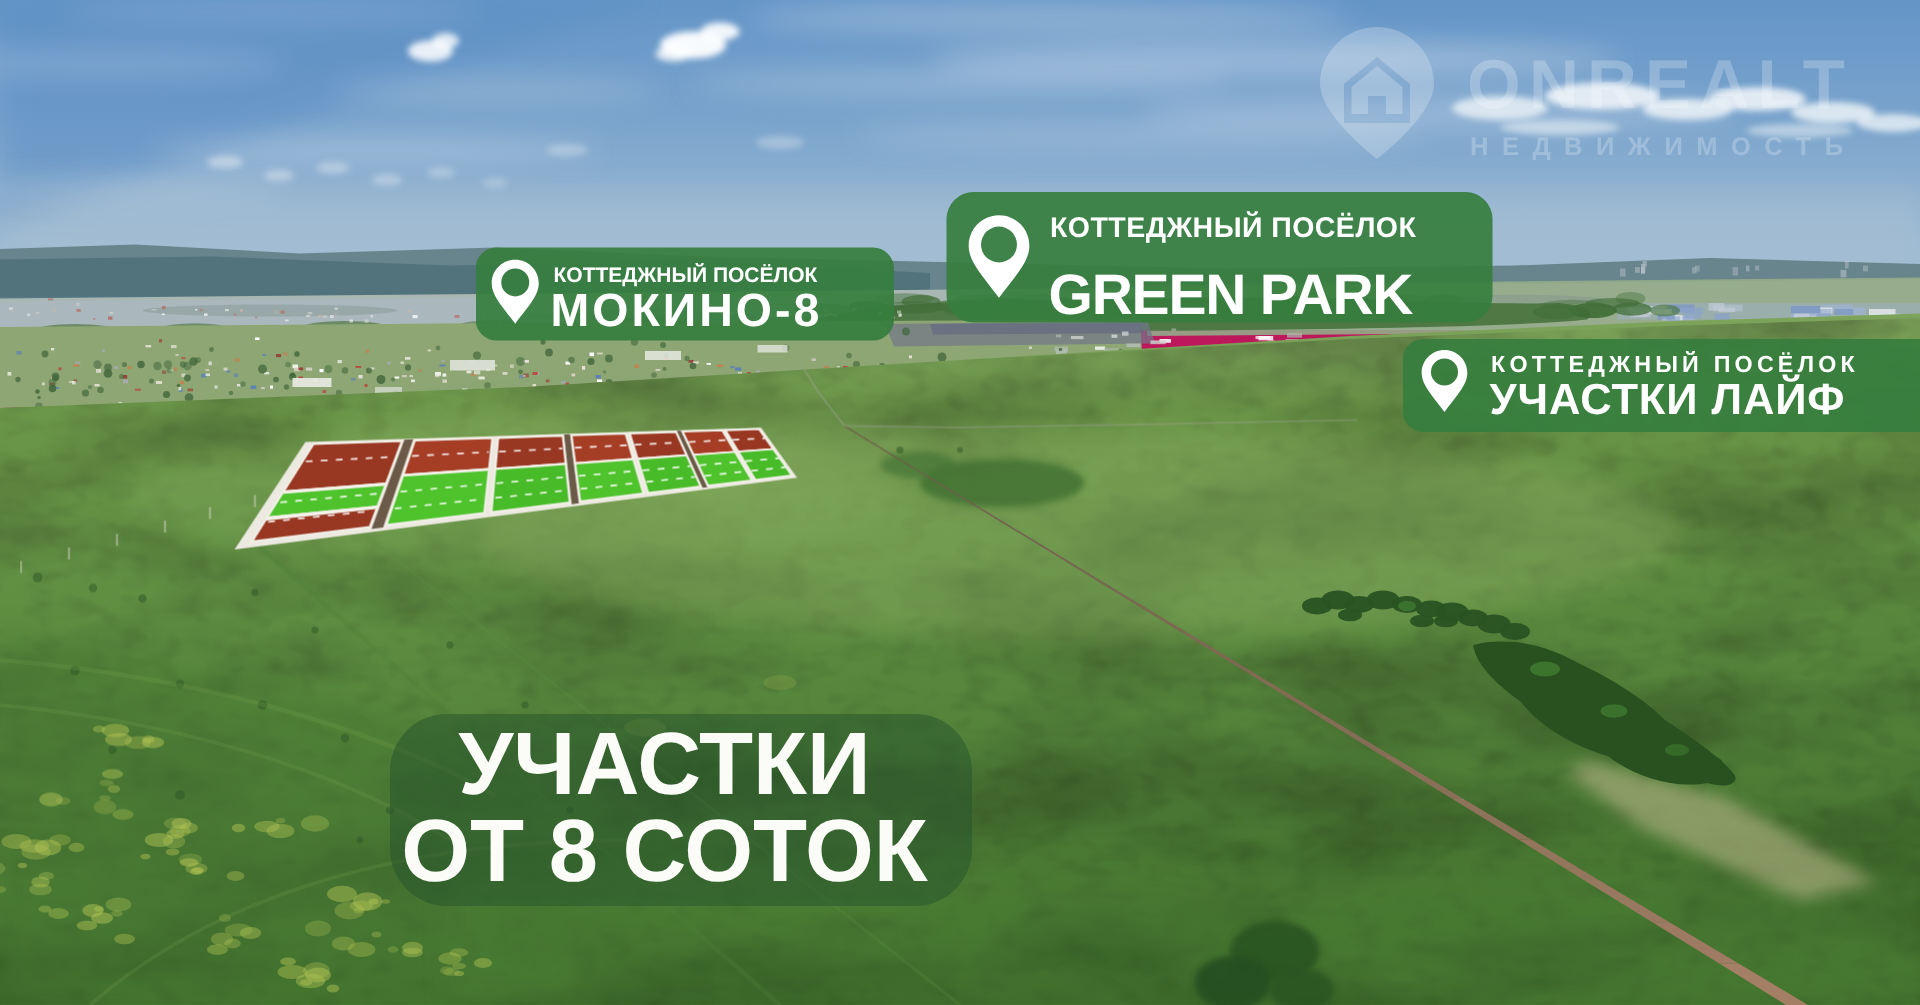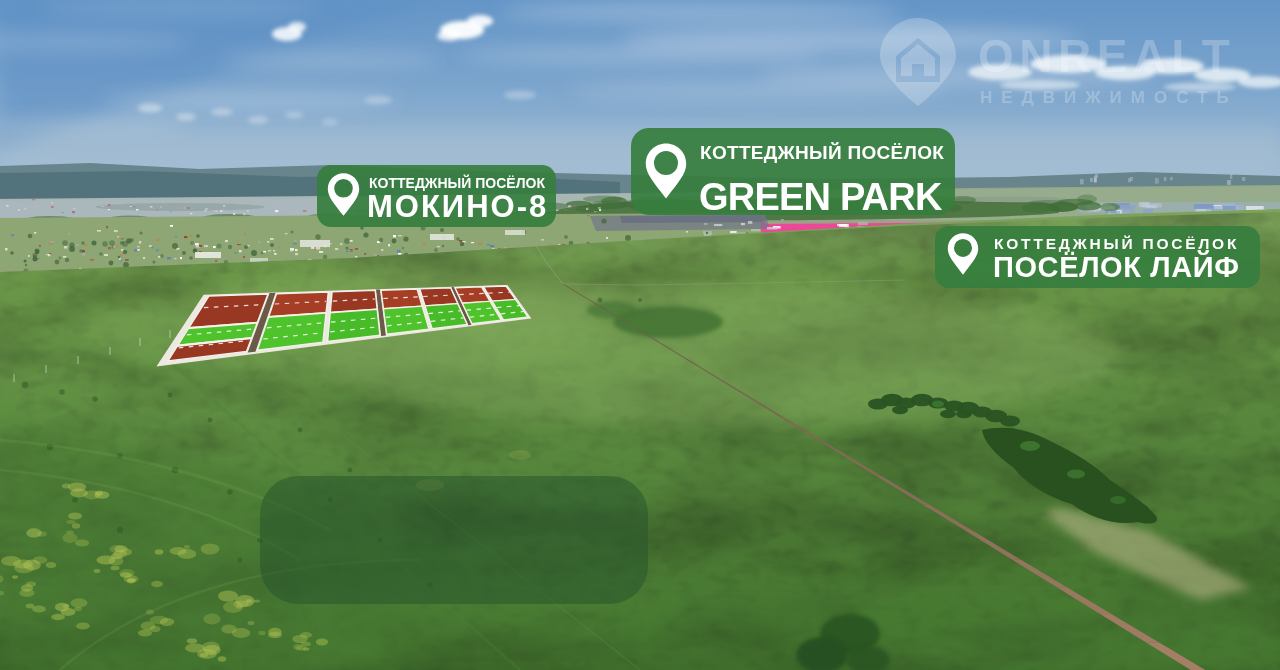--- a/index.html
+++ b/index.html
@@ -1,16 +1,16 @@
 <!DOCTYPE html>
 <html><head><meta charset="utf-8"><style>
 html,body{margin:0;padding:0;width:1280px;height:670px;overflow:hidden;font-family:"Liberation Sans",sans-serif;}
-#scene{position:relative;width:1280px;height:670px;background:#ec4899;}
+#scene{position:relative;width:1280px;height:670px;background:#be185d;}
 svg.bg{position:absolute;left:0;top:0;}
-.badge{position:absolute;color:#fff;border-radius:14px;}
+.badge{position:absolute;color:#fff;border-radius:14px;padding-left:40px;}
 .badge svg{position:absolute;}
 .l1,.l2{position:absolute;font-weight:bold;white-space:nowrap;}
 </style></head><body>
 <div id="scene">
 <svg class="bg" width="1280" height="670" viewBox="0 0 1280 670">
 <defs>
 <linearGradient id="sky" x1="0" y1="0" x2="0" y2="1">
 <stop offset="0" stop-color="#6495c7"></stop>
 <stop offset="0.35" stop-color="#79a3cc"></stop>
 <stop offset="0.75" stop-color="#9cbad3"></stop>
@@ -969,17 +969,23 @@
 <div class="l2" style="left:68px;top:48px;font-size:38px;letter-spacing:-0.8px;">GREEN PARK</div>
 </div>
 
 <div class="badge" style="left:935px;top:226px;width:325px;height:62px;background:rgba(54,126,62,0.92);">
 <svg style="left:12px;top:6px;" width="32" height="44" viewBox="0 0 33 45">
         <path fill-rule="evenodd" fill="#fff" d="M16.5,1.2 C7.8,1.2 0.8,8.2 0.8,16.9 C0.8,24.5 6.6,31.0 16.5,43.8 C26.4,31.0 32.2,24.5 32.2,16.9 C32.2,8.2 25.2,1.2 16.5,1.2 Z M16.5,7.0 A9.3,9.3 0 1 1 16.5,25.6 A9.3,9.3 0 1 1 16.5,7.0 Z"></path>
       </svg>
 
 <div class="l1" style="left:59px;top:9px;font-size:15.5px;letter-spacing:2.8px;">КОТТЕДЖНЫЙ ПОСЁЛОК</div>
 
-<div class="l2" style="left:58px;top:25px;font-size:29px;letter-spacing:0.6px;">ПОСЁЛОК ЛАЙФ</div>
+<div class="l2" style="left:58px;top:25px;font-size:29px;letter-spacing:0.6px;">УЧАСТКИ ЛАЙФ</div>
 </div>
 
 <div style="position:absolute;left:260px;top:476px;width:388px;height:128px;background:rgba(38,84,45,0.52);border-radius:38px;"></div>
 
+<div style="position:absolute;left:243px;top:481px;width:400px;text-align:center;color:#fbfcf7;font-weight:bold;">
+
+<div style="font-size:59px;line-height:57px;letter-spacing:0px;">УЧАСТКИ</div>
+
+<div style="font-size:59px;line-height:58px;letter-spacing:0px;">ОТ 8 СОТОК</div>
+</div>
 </div>
 </body></html>

